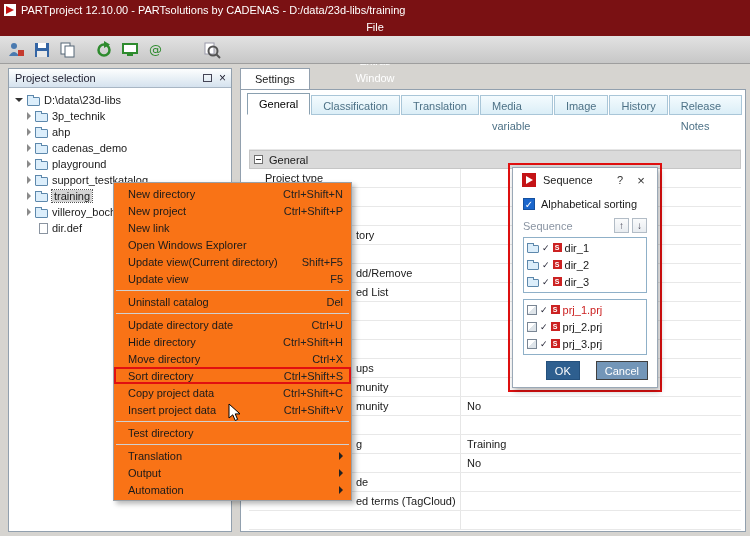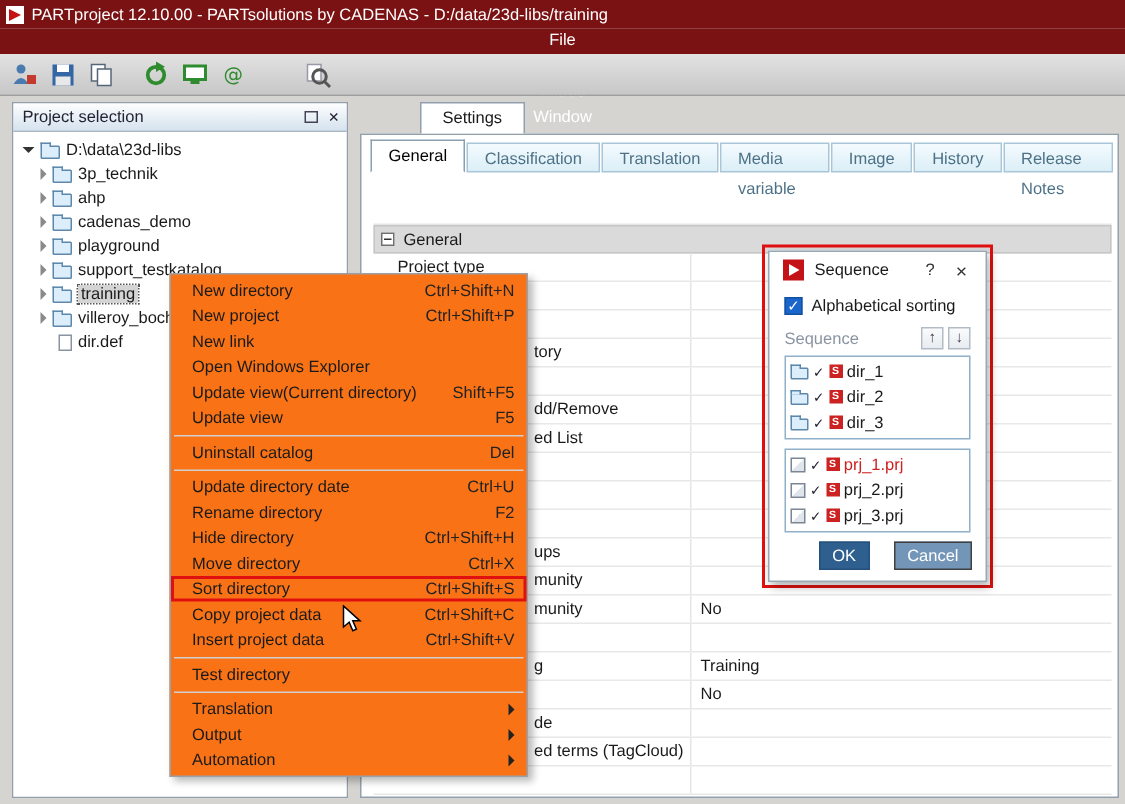--- a/index.html
+++ b/index.html
@@ -38,21 +38,21 @@
   .exp-none{width:8px;flex:0 0 auto;}
   .fold{width:13px;height:9px;background:#dceefb;border:1px solid #5d88ac;border-radius:1px;position:relative;margin-top:2px;flex:0 0 auto;}
   .fold::before{content:"";position:absolute;left:-1px;top:-3px;width:5px;height:2px;background:#dceefb;
                 border:1px solid #5d88ac;border-bottom:none;}
   .fold.small{width:12px;height:8px;}
   .ficon{width:9px;height:11px;background:#fff;border:1px solid #8a94a0;flex:0 0 auto;}
   .sel{background:#d4d4d4;outline:1px dotted #555;padding:0 2px;}
 
   
   .settings-tab{position:absolute;left:240px;top:68px;height:21px;background:#fff;border:1px solid #92a0ae;
-                border-bottom:none;padding:0 14px;line-height:21px;z-index:3;margin-left:40px;}
+                border-bottom:none;padding:0 14px;line-height:21px;z-index:3;}
   .spanel{position:absolute;left:240px;top:89px;width:506px;height:443px;background:#fff;border:1px solid #92a0ae;z-index:1;}
   .tabbar{position:absolute;top:2px;left:6px;right:2px;height:23px;display:flex;align-items:flex-end;}
   .tab{height:20px;line-height:20px;padding:0 11px;background:linear-gradient(#f4fbfe,#dbeef7);
        border:1px solid #a9c6d8;color:var(--tab_inactive_text,#4d7186);margin-right:1px;}
   .tab.active{background:#fff;color:#000;border-color:#8aa0b0;height:22px;line-height:21px;border-bottom:1px solid #fff;}
 
   .ptable{position:absolute;left:8px;top:59px;right:4px;border-top:1px solid #e6e6e6;}
   .prow{height:19px;display:flex;align-items:center;border-bottom:1px solid #e8e8e8;}
   .psection{background:#dadada;border:1px solid #c6c6c6;gap:6px;padding-left:4px;}
   .collapse-icon{width:9px;height:9px;border:1px solid #707070;background:#fff;position:relative;flex:0 0 auto;}
@@ -356,24 +356,20 @@
     <div class="cm-item">
         <span class="cm-label">Uninstall catalog</span>
         <span class="cm-short">Del</span>
       </div>
     <div class="cm-sep"></div>
     <div class="cm-item">
         <span class="cm-label">Update directory date</span>
         <span class="cm-short">Ctrl+U</span>
       </div>
     <div class="cm-item">
-        <span class="cm-label">Rename directory</span>
-        <span class="cm-short">F2</span>
-      </div>
-    <div class="cm-item">
         <span class="cm-label">Hide directory</span>
         <span class="cm-short">Ctrl+Shift+H</span>
       </div>
     <div class="cm-item">
         <span class="cm-label">Move directory</span>
         <span class="cm-short">Ctrl+X</span>
       </div>
     <div class="cm-item cm-annot">
         <span class="cm-label">Sort directory</span>
         <span class="cm-short">Ctrl+Shift+S</span>

